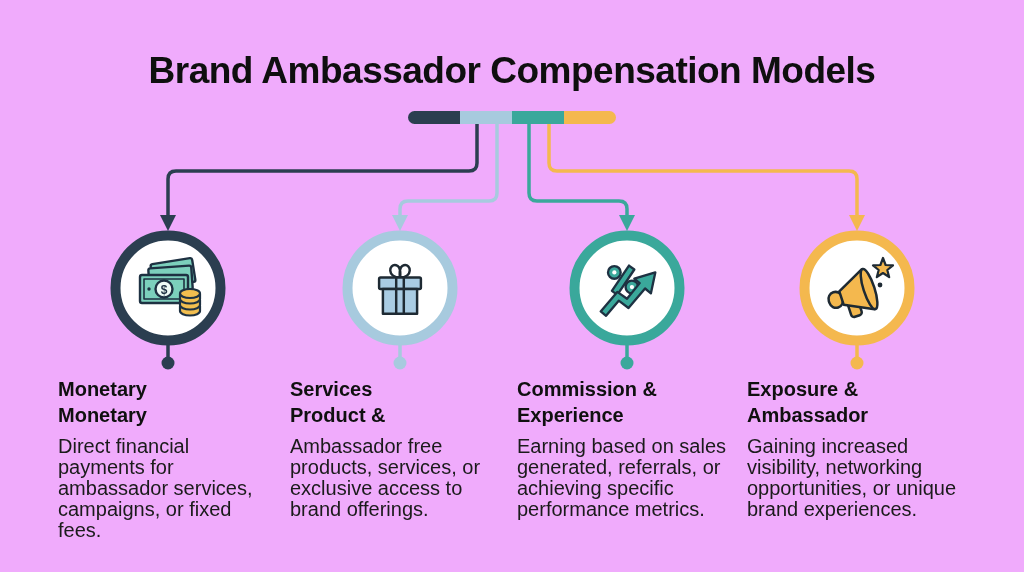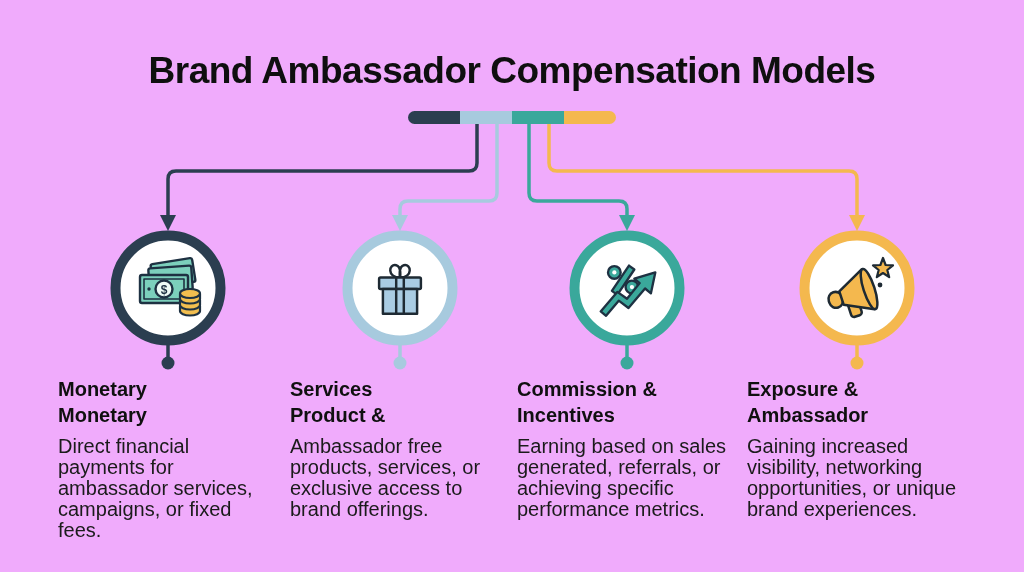--- a/index.html
+++ b/index.html
@@ -139,21 +139,21 @@
     <h2>
       <span>Services</span>
       <span>Product &amp;</span>
     </h2>
     <p>Ambassador free products, services, or exclusive access to brand offerings.</p>
   </div>
 
   <div class="col" style="left:517px">
     <h2>
       <span>Commission &amp;</span>
-      <span>Incentives</span>
+      <span>Experience</span>
     </h2>
     <p>Earning based on sales generated, referrals, or achieving specific performance metrics.</p>
   </div>
 
   <div class="col" style="left:747px">
     <h2>
       <span>Exposure &amp;</span>
       <span>Ambassador</span>
     </h2>
     <p>Gaining increased visibility, networking opportunities, or unique brand experiences.</p>

